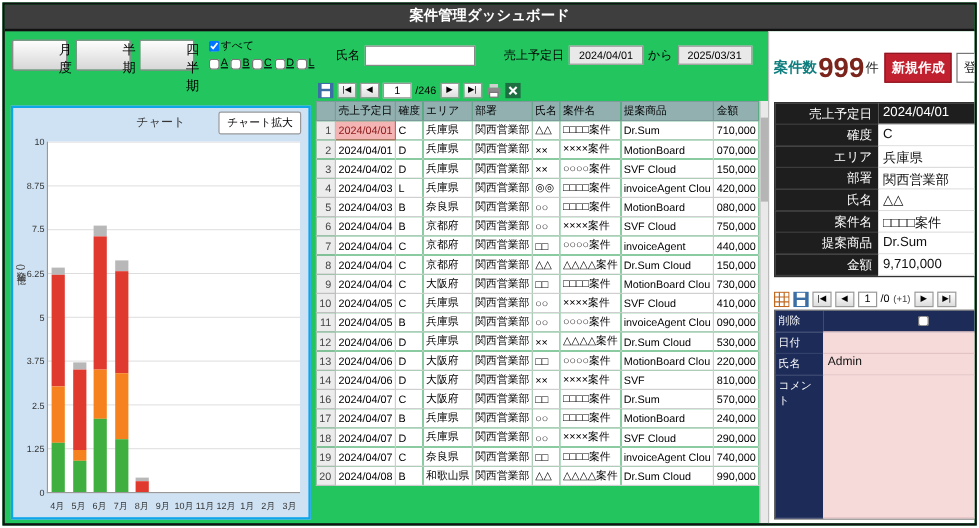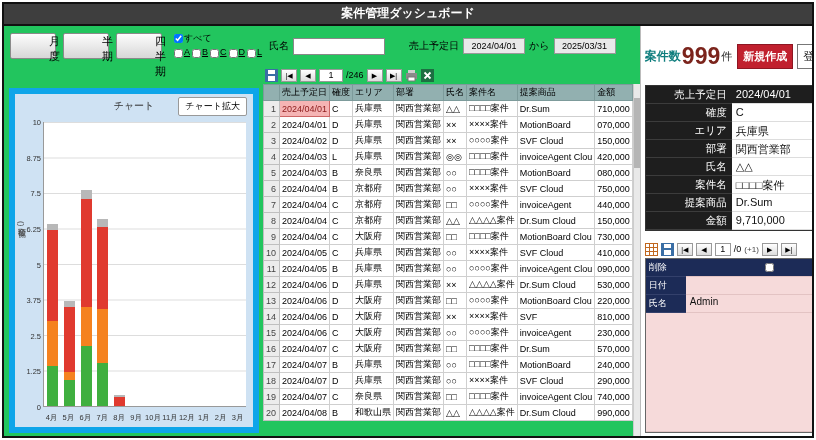--- a/index.html
+++ b/index.html
@@ -6,33 +6,33 @@
   html,body { width: 816px; height: 440px; }
   body { background:#fff; padding:2px; font-family:"Liberation Sans","DejaVu Sans",sans-serif; }
   .window { width:812px; height:436px; border:2px solid #111; background:#22c55e; display:flex; flex-direction:column; overflow:hidden; }
   .titlebar { flex:0 0 22px; background:#3e3e3e; border-bottom:2px solid #111; color:#fff; font-size:12px; font-weight:bold; text-align:center; line-height:19px; }
   .body-row { flex:1; display:flex; min-height:0; }
   .main-area { flex:0 0 606px; display:flex; flex-direction:column; min-height:0; }
   
   .toolbar { flex:0 0 40px; display:flex; align-items:center; padding:2px 6px; }
   .pgroup { display:flex; gap:7px; margin-right:12px; }
   .pbtn { width:46px; height:26px; font-size:11px; background:linear-gradient(#fdfdfd,#d7d7d7); border:1px solid #8a8a8a; border-radius:2px; font-family:inherit;padding-left:38px; }
-  .checks { font-size:9px; margin-right:5px; line-height:1.3;text-decoration:underline; }
+  .checks { font-size:9px; margin-right:16px; line-height:1.3;text-decoration:underline; }
   .gchk { display:inline-flex; align-items:center; margin-right:2px; white-space:nowrap; }
   .gchk input { width:9px; height:9px; margin:0 1px 0 0; }
   .gradegrp { display:flex; }
   .namef { display:flex; align-items:center; gap:4px; margin-right:24px; }
   .flbl { font-size:10px; white-space:nowrap; }
   .nameinput { width:92px; height:17px; border:1px solid #888; font-size:10px; padding:0 2px; }
   .datef { display:flex; align-items:center; gap:4px; }
   .dateinput { width:62px; height:16px; border:1px solid #999; background:#e9e9e9; font-size:9px; text-align:center; padding:0; }
   
   .columns { flex:1; display:flex; min-height:0; }
   
-  .chart-panel { flex:0 0 250px; margin:22px 4px 3px 5px; background:#cfe2f3; border:6px solid #0ea5e9; position:relative; }
+  .chart-panel { flex:0 0 250px; margin:22px 4px 3px 5px; background:#cfe2f3; border:2px solid #0ea5e9; position:relative; }
   .chart-title { text-align:center; font-size:10px; color:#333; padding-top:5px; }
   .chart-expand { position:absolute; top:3px; right:6px; font-size:9px; padding:2px 6px; background:#fff; border:1px solid #999; border-radius:2px; font-family:inherit; }
   .y-axis-label { position:absolute; left:0px; top:38%; writing-mode:vertical-rl; font-size:8px; color:#444; }
   .chart-yticks { position:absolute; left:8px; top:28px; bottom:20px; width:18px; }
   .ytick { position:absolute; right:0; font-size:7.5px; color:#333; transform:translateY(50%); }
   .chart-area { position:absolute; left:28px; right:7px; top:28px; bottom:20px; background-color:#fff; border-left:1px solid #999; border-bottom:1px solid #999;
     background-image:linear-gradient(to bottom,#ddd 1px,transparent 1px); background-size:100% 12.5%; }
   .chart-bars { position:absolute; inset:0; display:flex; }
   .bar-col { flex:1; display:flex; align-items:flex-end; justify-content:center; }
   .bar { width:11px; height:100%; display:flex; flex-direction:column-reverse; }
@@ -432,31 +432,20 @@
                     <td>2024/04/06</td>
                     <td>D</td>
                     <td>大阪府</td>
                     <td>関西営業部</td>
                     <td>××</td>
                     <td>××××案件</td>
                     <td>SVF</td>
                     <td class="amt">810,000</td>
                   </tr>
                   <tr>
-                    <td class="num">15</td>
-                    <td>2024/04/06</td>
-                    <td>C</td>
-                    <td>大阪府</td>
-                    <td>関西営業部</td>
-                    <td>○○</td>
-                    <td>○○○○案件</td>
-                    <td>invoiceAgent</td>
-                    <td class="amt">230,000</td>
-                  </tr>
-                  <tr>
                     <td class="num">16</td>
                     <td>2024/04/07</td>
                     <td>C</td>
                     <td>大阪府</td>
                     <td>関西営業部</td>
                     <td>□□</td>
                     <td>□□□□案件</td>
                     <td>Dr.Sum</td>
                     <td class="amt">570,000</td>
                   </tr>
@@ -587,19 +576,20 @@
             </div>
             <div class="sg-row">
               <span class="sg-label">日付</span>
               <span class="sg-value"></span>
             </div>
             <div class="sg-row">
               <span class="sg-label">氏名</span>
               <span class="sg-value">Admin</span>
             </div>
             <div class="sg-row sg-tall">
+              <span class="sg-label">コメント</span>
               <span class="sg-value"></span>
             </div>
           </div>
       </div>
     </div>
   </div>
 </div>
 
 </body></html>

